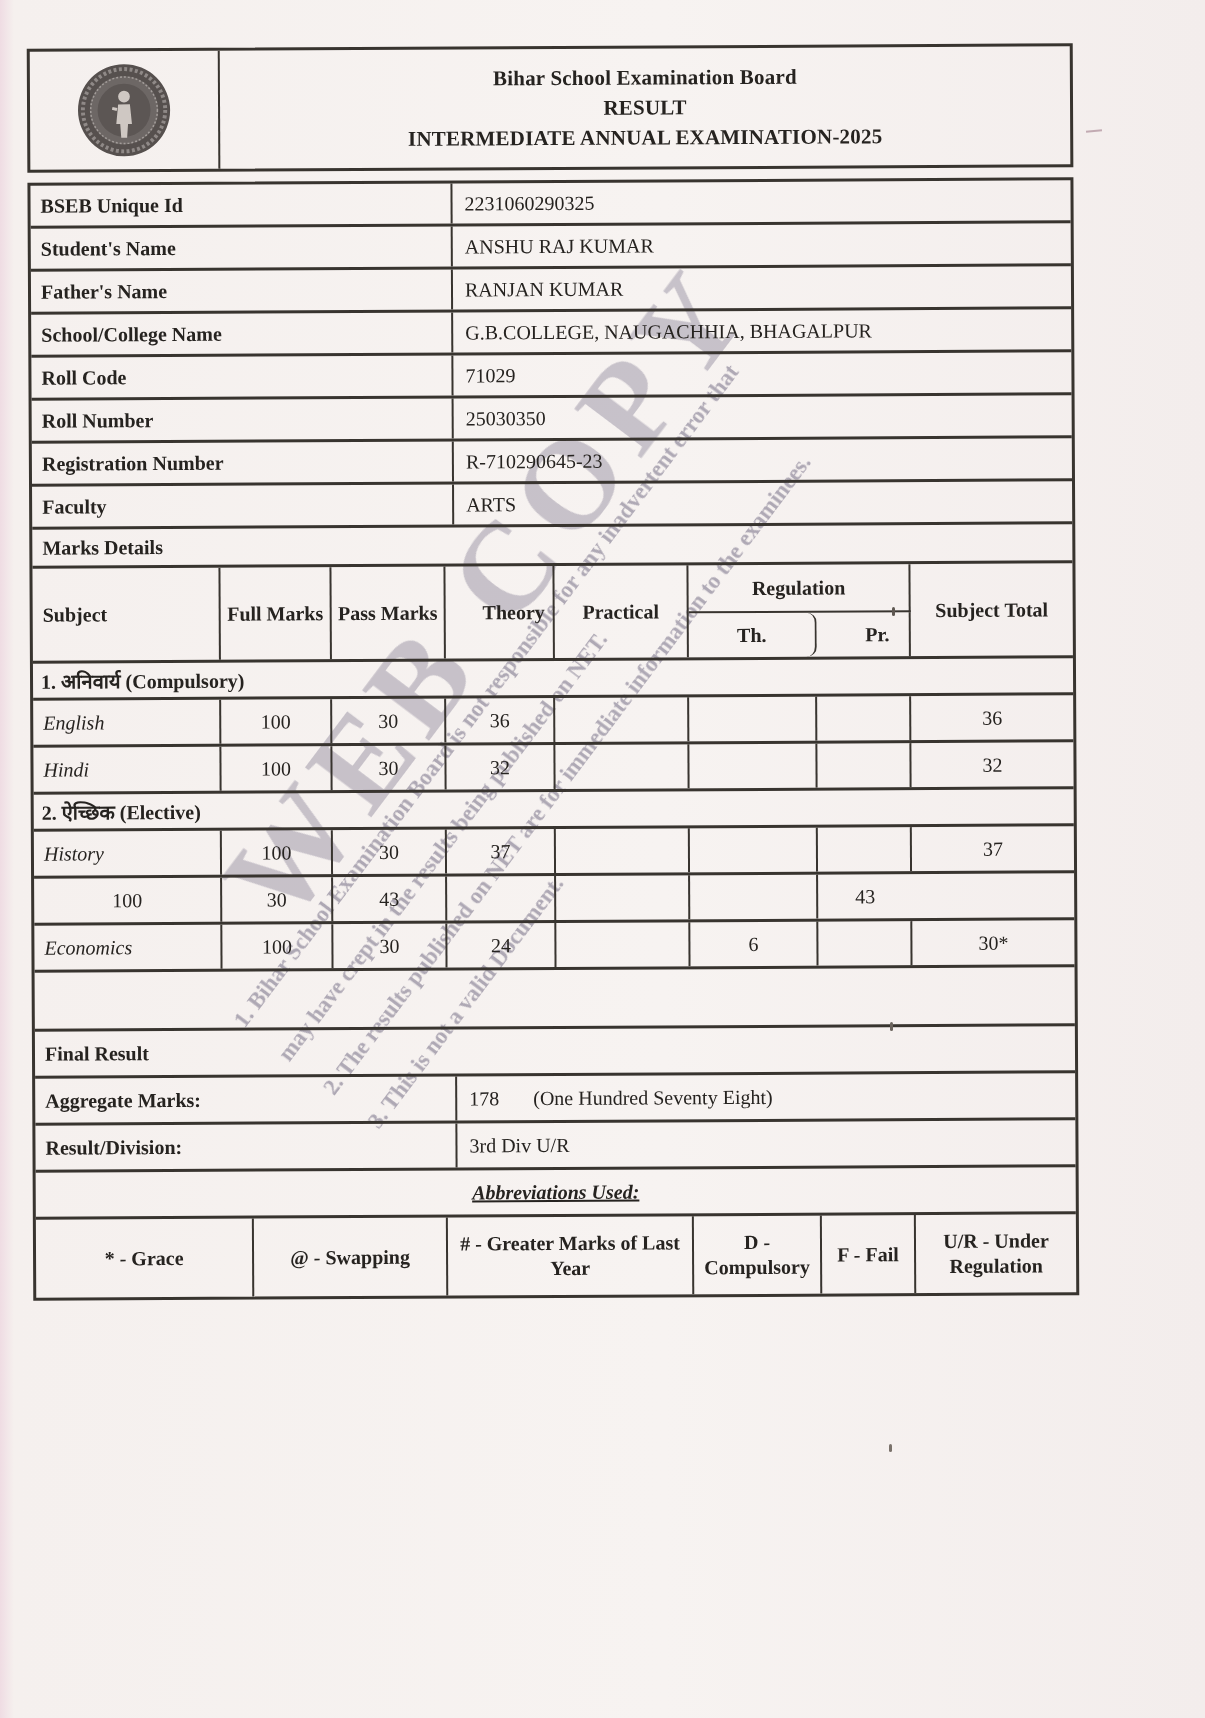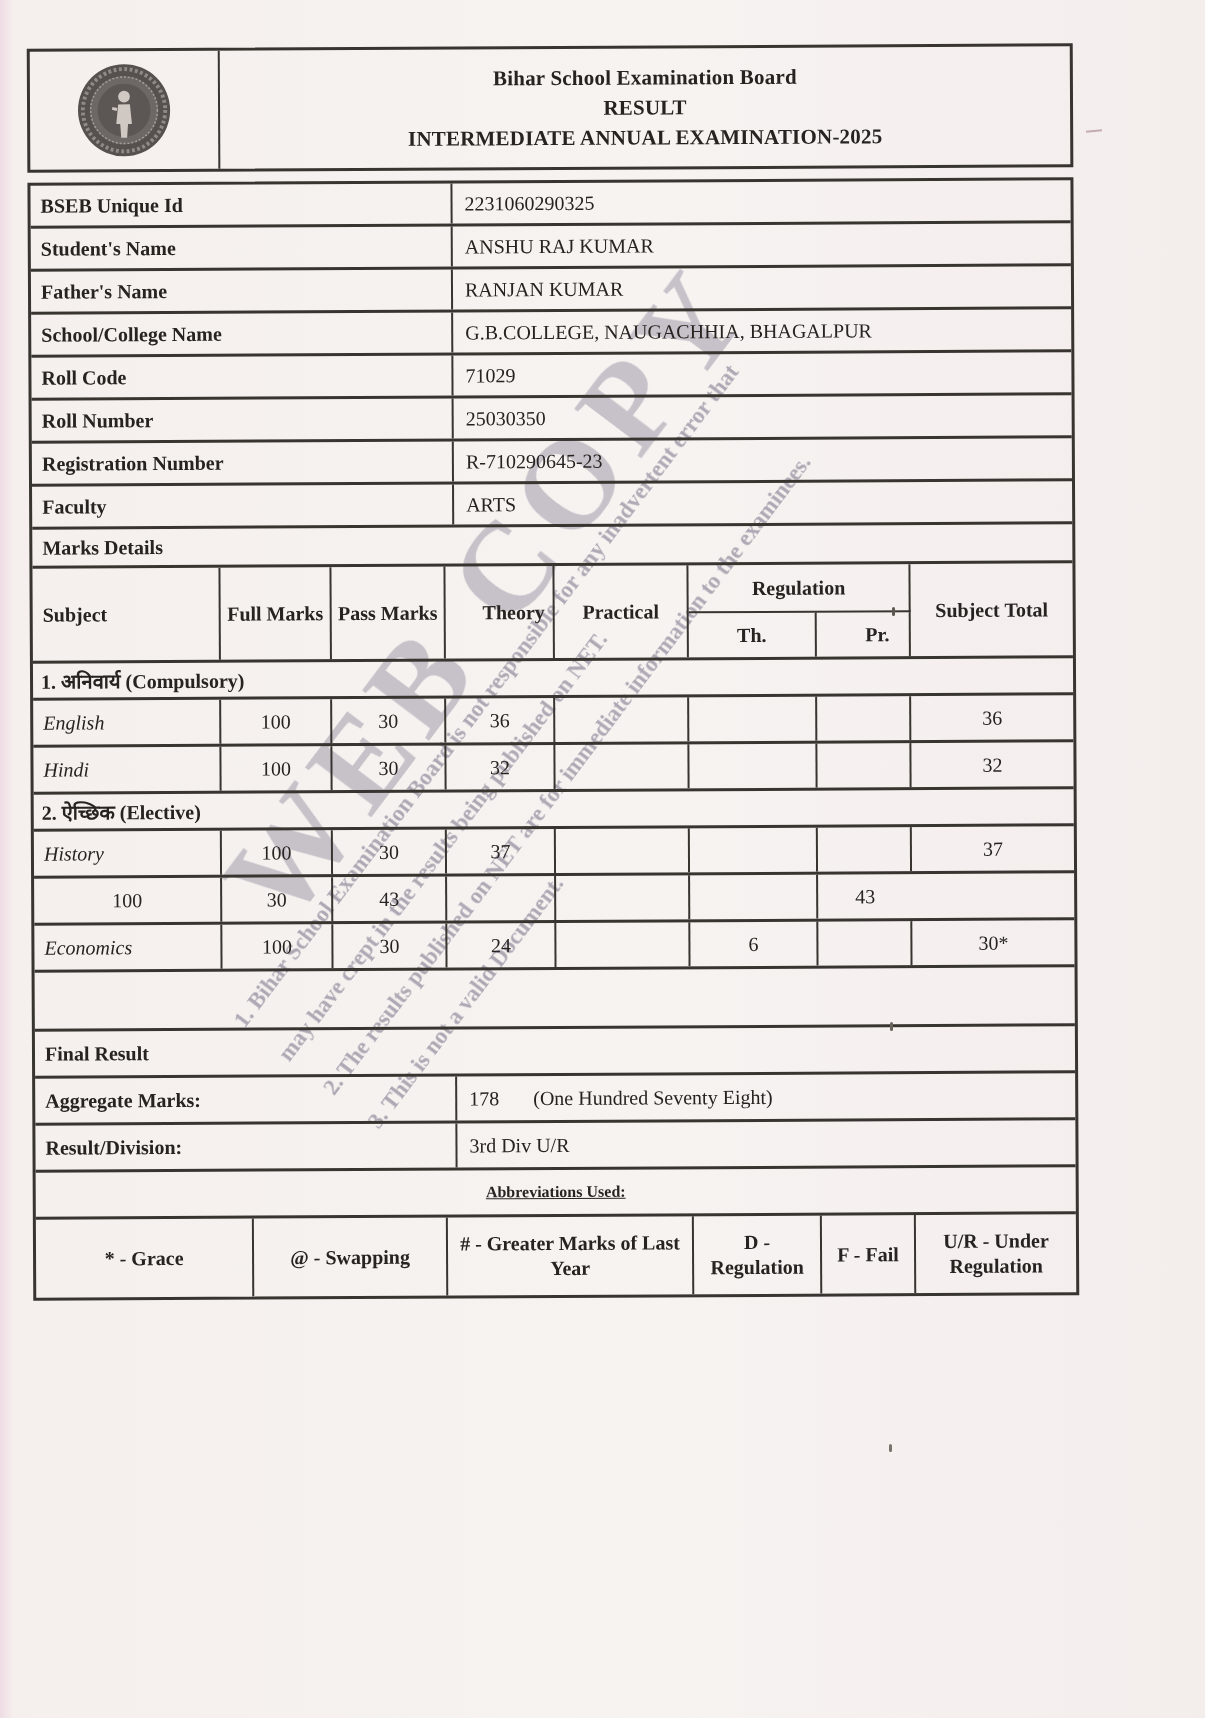--- a/index.html
+++ b/index.html
@@ -32,37 +32,37 @@
   .mheader{display:grid;grid-template-columns:188px 111px 114px 109px 134px 128px 94px auto;
            grid-template-rows:48px 44px;border-bottom:3px solid var(--bc);}
   .hc{border-right:2px solid var(--bc);display:flex;align-items:center;justify-content:center;
       font-weight:bold;font-size:20px;text-align:center;line-height:1.15;}
   .hc.subject{grid-column:1;grid-row:1/3;justify-content:flex-start;padding-left:10px;}
   .hc.full{grid-column:2;grid-row:1/3;}
   .hc.pass{grid-column:3;grid-row:1/3;}
   .hc.theory{grid-column:4;grid-row:1/3;margin-left:29px;}
   .hc.practical{grid-column:5;grid-row:1/3;}
   .hc.regulation{grid-column:6/8;grid-row:1;border-bottom:2px solid var(--bc);}
-  .hc.th{grid-column:6;grid-row:2;}
+  .hc.th{grid-column:6;grid-row:2;border-radius:10px;}
   .hc.pr{grid-column:7;grid-row:2;margin-left:29px;}
   .hc.total{grid-column:8;grid-row:1/3;border-right:none;}
   .sband{border-bottom:3px solid var(--bc);height:34px;display:flex;align-items:center;padding-left:8px;
          font-weight:bold;font-size:20px;}
   .mrow{display:grid;grid-template-columns:188px 111px 114px 109px 134px 128px 94px auto;height:44px;
         border-bottom:3px solid var(--bc);}
   .mc{border-right:2px solid var(--bc);display:flex;align-items:center;justify-content:center;font-size:20px;}
   .mc.subj{justify-content:flex-start;padding-left:10px;font-style:italic;}
   .mc.last{border-right:none;}
   .spacer{height:56px;border-bottom:3px solid var(--bc);}
   .frow-title{height:44px;border-bottom:3px solid var(--bc);display:flex;align-items:center;padding-left:10px;
               font-weight:bold;font-size:20px;}
   .frow{display:flex;height:44px;border-bottom:3px solid var(--bc);align-items:stretch;}
   .fvalue{flex:1;padding-left:12px;font-size:20px;display:flex;align-items:center;gap:34px;}
   .abbr-title{height:44px;border-bottom:3px solid var(--bc);display:flex;align-items:center;justify-content:center;}
-  .abbr-title span{font-weight:bold;font-size:16px;text-decoration:underline;}
+  .abbr-title span{font-weight:bold;font-size:20px;text-decoration:underline;font-style:italic;}
   .agrid{display:grid;grid-template-columns:218px 194px 246px 128px 94px auto;min-height:78px;}
   .ac{border-right:2px solid var(--bc);display:flex;align-items:center;justify-content:center;
       font-weight:bold;font-size:20px;text-align:center;line-height:1.25;padding:6px 8px;}
   .ac.last{border-right:none;border-radius:25px;}
   
   .speck{position:absolute;z-index:3;background:#8d8279;}
   .sp1{left:1086px;top:130px;width:16px;height:2px;background:#c2aab2;transform:rotate(-6deg);}
   .sp2{left:892px;top:607px;width:3px;height:9px;border-radius:2px;background:#5f5852;}
   .sp3{left:890px;top:1022px;width:3px;height:9px;border-radius:2px;background:#6b645e;}
   .sp4{left:889px;top:1444px;width:3px;height:8px;border-radius:2px;background:#7a726b;}
@@ -227,21 +227,21 @@
       </div>
 
       <div class="abbr-title">
         <span>Abbreviations Used:</span>
       </div>
 
       <div class="agrid">
         <div class="ac">* - Grace</div>
         <div class="ac">@ - Swapping</div>
         <div class="ac"># - Greater Marks of Last Year</div>
-        <div class="ac">D - Regulation</div>
+        <div class="ac">D - Compulsory</div>
         <div class="ac">F - Fail</div>
         <div class="ac last">U/R - Under Regulation</div>
       </div>
 
     </div>
   </div>
 
   <div class="speck sp1"></div>
   <div class="speck sp2"></div>
   <div class="speck sp3"></div>

